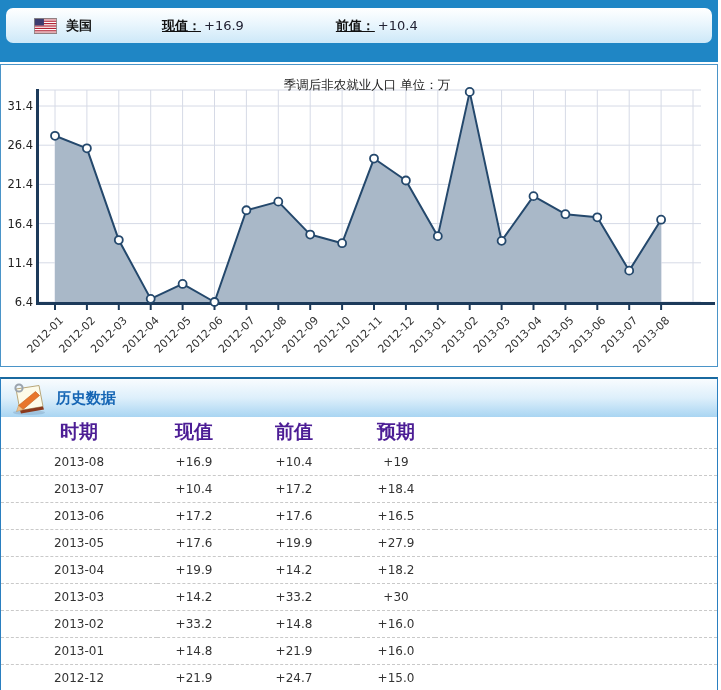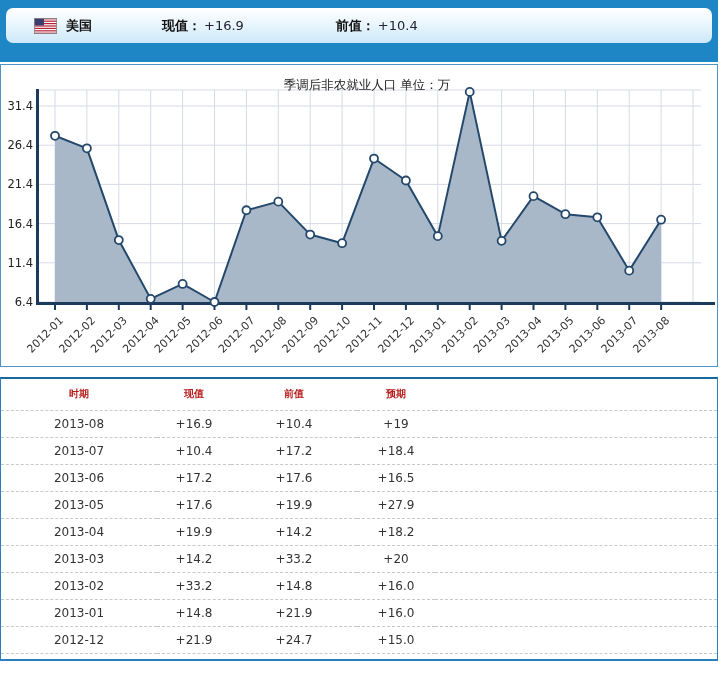--- a/index.html
+++ b/index.html
@@ -14,21 +14,21 @@
     background:var(--accent_blue);
     padding:8px 6px 7px 6px;
   }
   .topbar-inner {
     height:35px; border-radius:7px;
     background:linear-gradient(to bottom,#ffffff 0%,#eaf6fd 45%,#cde8f8 100%);
     display:flex; align-items:center; padding-left:28px;
   }
   .flag { width:23px; height:16px; flex:0 0 auto; display:block; }
   .country { font-size:13px; font-weight:bold; color:#111; margin-left:9px; }
-  .kv-label { font-size:13px; font-weight:bold; color:#111; }
+  .kv-label { font-size:13px; font-weight:bold; color:#111;text-decoration:underline; }
   .kv-value { font-size:13px; color:#223; margin-left:3px; }
   .ml1 { margin-left:70px; }
   .ml2 { margin-left:92px; }
   
   .chart-panel {
     margin-top:2px; width:718px; height:303px;
     border:1px solid var(--panel_border); background:#fff;
   }
   .chart-panel svg { display:block; }
   
@@ -44,21 +44,21 @@
     background:linear-gradient(to bottom,#f9fcfe 0%,#ddeffb 50%,#a9d5f2 100%);
     display:flex; align-items:center; padding-left:9px;
   }
   .hist-title { color:var(--title_blue); font-weight:bold; font-size:15px; margin-left:8px; }
   .hist-table-wrap { padding-bottom:5px; }
   table { width:100%; border-collapse:collapse; table-layout:fixed; }
   th, td {
     text-align:center; border-bottom:1px dashed var(--row_divider);
     white-space:nowrap; overflow:hidden;
   }
-  th { font-weight:bold; font-size:10px; color:#b91c1c; height:31px;text-align:center; }
+  th { font-weight:bold; font-size:19px; color:#4c1d95; height:31px;text-align:center; }
   td { font-size:12px; color:#333; height:27px; font-weight:normal; }
 </style>
 </head>
 <body>
 
 <div class="topbar">
   <div class="topbar-inner">
     <svg class="flag" viewBox="0 0 22 15" aria-hidden="true">
       <rect x="0" y="0" width="22" height="15" fill="#ffffff"></rect>
       <g fill="#b22234">
@@ -179,20 +179,31 @@
       <circle cx="532.5" cy="131.16000000000003" r="4" fill="#ffffff" stroke="#24486c" stroke-width="1.8"></circle>
       <circle cx="564.4" cy="149.192" r="4" fill="#ffffff" stroke="#24486c" stroke-width="1.8"></circle>
       <circle cx="596.3" cy="152.328" r="4" fill="#ffffff" stroke="#24486c" stroke-width="1.8"></circle>
       <circle cx="628.1999999999999" cy="205.64" r="4" fill="#ffffff" stroke="#24486c" stroke-width="1.8"></circle>
       <circle cx="660.1" cy="154.68" r="4" fill="#ffffff" stroke="#24486c" stroke-width="1.8"></circle>
       <text x="366" y="24" text-anchor="middle" font-size="12.5" fill="#222222">季调后非农就业人口 单位：万</text>
     </svg>
 </div>
 
 <div class="history">
+  <div class="hist-header">
+    <svg width="38" height="33" viewBox="0 0 38 33" aria-hidden="true">
+      <ellipse cx="19" cy="30.5" rx="16" ry="2.5" fill="rgba(60,90,120,0.18)"></ellipse>
+      <path d="M6 7 L29 3.5 L33 24.5 L10 28.5 Z" fill="#fdfbe9" stroke="#b9a77a" stroke-width="1"></path>
+      <path d="M10 28.5 L33 24.5 L34 27.5 L11 31.5 Z" fill="#8b3a1e"></path>
+      <path d="M8.5 23.5 L25.5 9.5 L29.5 13.5 L13 27.5 Z" fill="#e8762c" stroke="#c05a18" stroke-width="0.6"></path>
+      <path d="M8.5 23.5 L13 27.5 L6.5 29.5 Z" fill="#f4c08a" stroke="#c09050" stroke-width="0.5"></path>
+      <circle cx="9" cy="6" r="3.6" fill="none" stroke="#9aa3ad" stroke-width="2"></circle>
+    </svg>
+    <span class="hist-title">历史数据</span>
+  </div>
   <div class="hist-table-wrap">
     <table>
       <colgroup>
         <col style="width:156px">
           <col style="width:74px">
           <col style="width:126px">
           <col style="width:78px">
           <col>
       </colgroup>
       <thead>
@@ -237,21 +248,21 @@
             <td>2013-04</td>
             <td>+19.9</td>
             <td>+14.2</td>
             <td>+18.2</td>
             <td></td>
           </tr>
           <tr>
             <td>2013-03</td>
             <td>+14.2</td>
             <td>+33.2</td>
-            <td>+20</td>
+            <td>+30</td>
             <td></td>
           </tr>
           <tr>
             <td>2013-02</td>
             <td>+33.2</td>
             <td>+14.8</td>
             <td>+16.0</td>
             <td></td>
           </tr>
           <tr>

